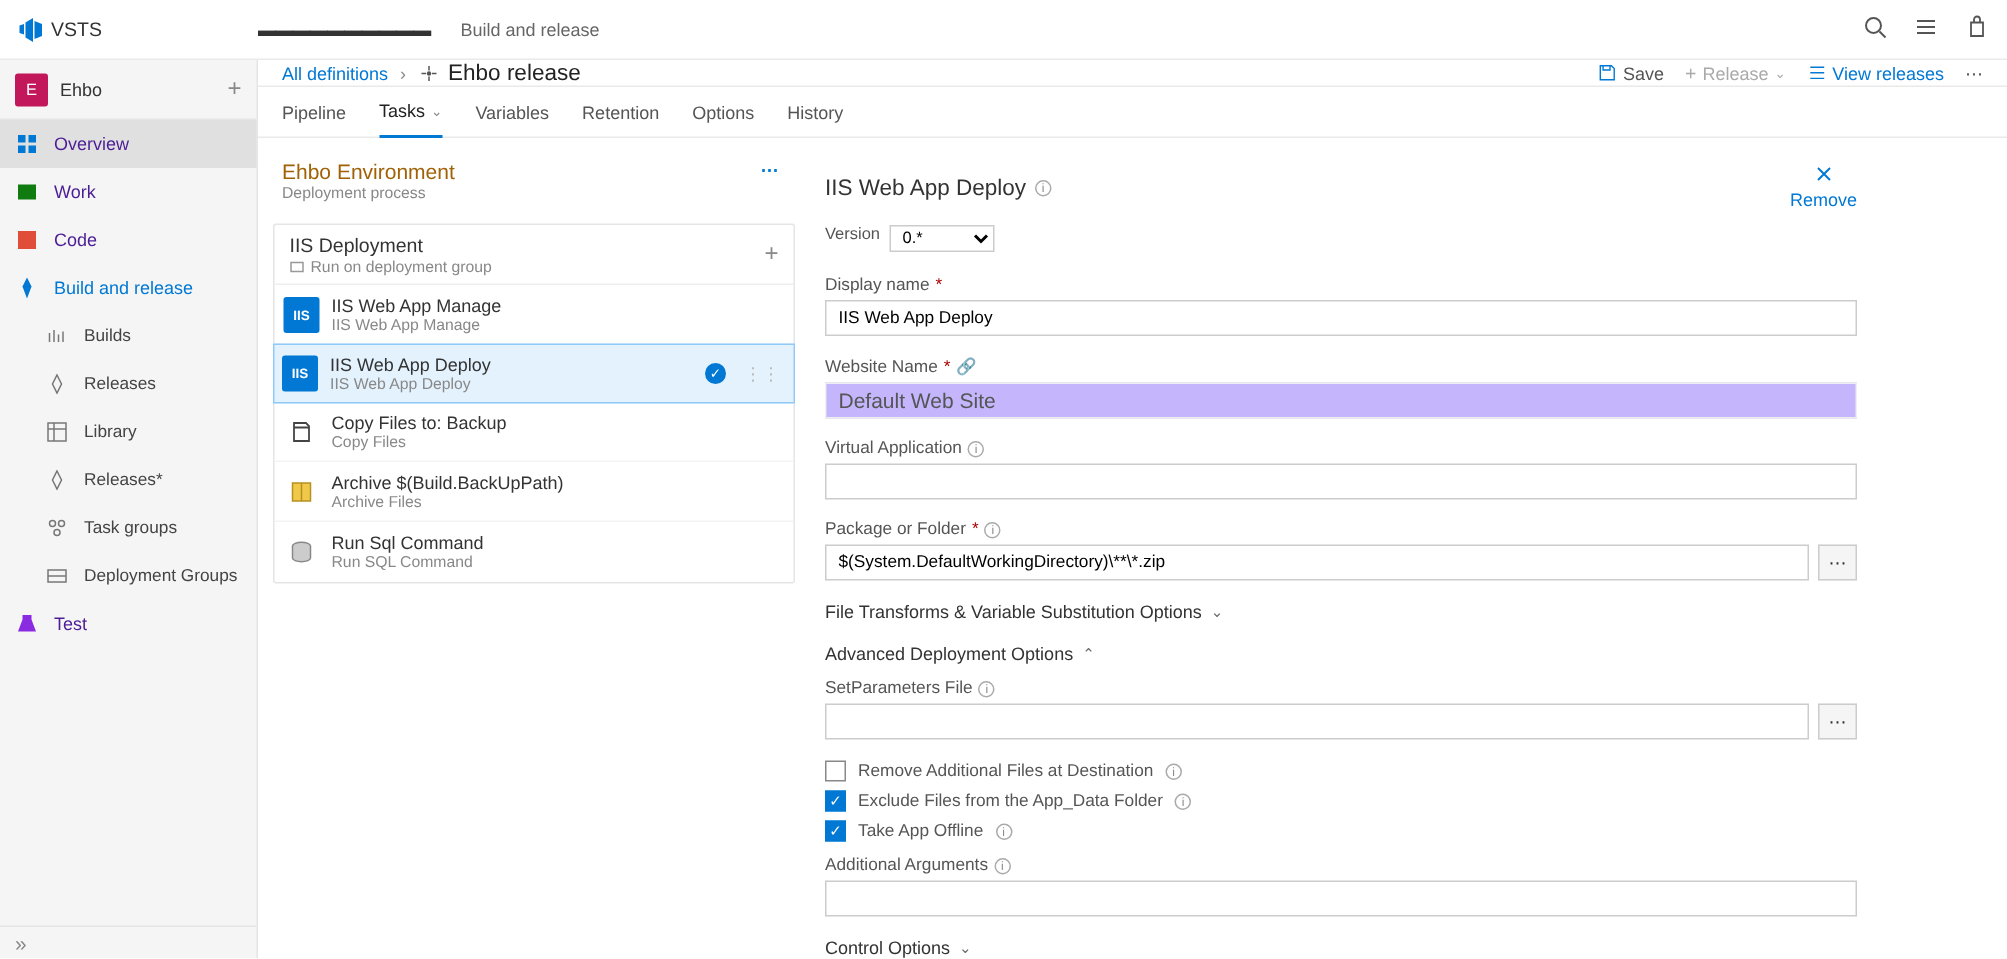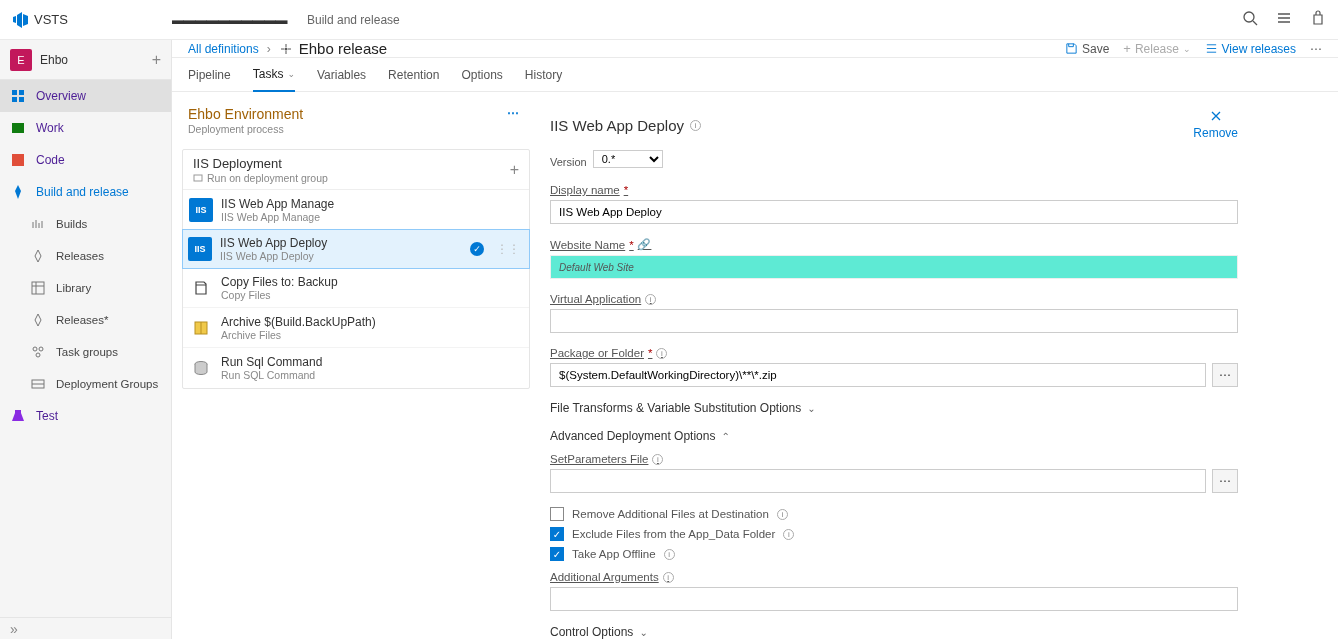--- a/index.html
+++ b/index.html
@@ -69,30 +69,30 @@
 .task .tt { font-size:12px; color:#333; }
 .task .ts { font-size:10.5px; color:#888; }
 .task .check { width:14px; height:14px; border-radius:50%; background:#0078d4; display:flex; align-items:center; justify-content:center; color:#fff; font-size:9px; margin-right:4px; }
 .task .grip { color:#bbb; font-size:12px; }
 
 
 .detail { flex:1; padding:18px 100px 18px 20px; overflow:auto; }
 .dhead { display:flex; align-items:center; margin-bottom:10px; }
 .dhead .dt { font-size:15px; color:#333; }
 .dhead .remove { margin-left:auto; color:#0078d4; display:flex; align-items:center; gap:4px; cursor:pointer;flex-direction:column; }
-.versionrow { margin-bottom:16px; font-size:11px; color:#555; display:flex; align-items:flex-end; gap:6px; }
+.versionrow { margin-bottom:16px; font-size:11px; color:#555; display:flex; align-items:flex-start; gap:6px; }
 .versionrow select { font-size:11px; padding:1px 4px; border:1px solid #ccc; min-width:70px; background:#fff; }
 .field { margin-bottom:14px; }
-.field .lbl { font-size:11.5px; color:#555; margin-bottom:4px; display:flex; align-items:center; gap:4px;text-decoration:underline; }
+.field .lbl { font-size:11.5px; color:#555; margin-bottom:4px; display:flex; align-items:center; gap:4px; }
 .field .lbl .req { color:#a00; }
 .field input[type=text] { width:100%; height:24px; padding:0 8px; border:1px solid #ccc; font-size:11.5px; background:#fff; }
 .field .inputrow { display:flex; gap:6px; }
 .field .inputrow input { flex:1; }
 .field .inputrow .ell { width:26px; height:24px; border:1px solid #ccc; background:#f5f5f5; display:flex; align-items:center; justify-content:center; font-size:12px; cursor:pointer; }
-.field .ro { background:#5eead4; height:24px; padding:0 8px; border:1px solid #eee; display:flex; align-items:center; font-size:10px; color:#555;font-style:italic; }
+.field .ro { background:#c4b5fd; height:24px; padding:0 8px; border:1px solid #eee; display:flex; align-items:center; font-size:14px; color:#555; }
 .section { font-size:12px; color:#333; margin:14px 0 10px 0; display:flex; align-items:center; gap:6px; cursor:pointer; }
 .section .ar { font-size:10px; color:#666; }
 .chk { display:flex; align-items:center; gap:8px; margin:6px 0; font-size:11.5px; color:#555; }
 .chk .box { width:14px; height:14px; border:1px solid #888; flex-shrink:0; display:flex; align-items:center; justify-content:center; }
 .chk .box.on { background:#0078d4; border-color:#0078d4; color:#fff; font-size:10px; }
 
 .info-ic { display:inline-block; width:11px; height:11px; border:1px solid #aaa; border-radius:50%; font-size:8px; line-height:9px; text-align:center; color:#888; }
 </style>
 </head>
 <body>

